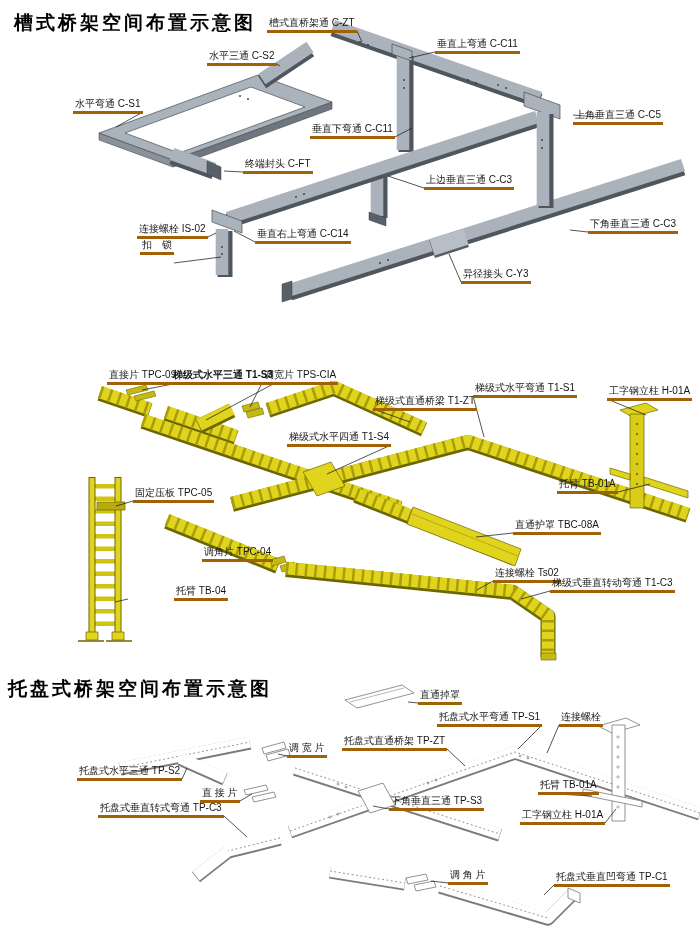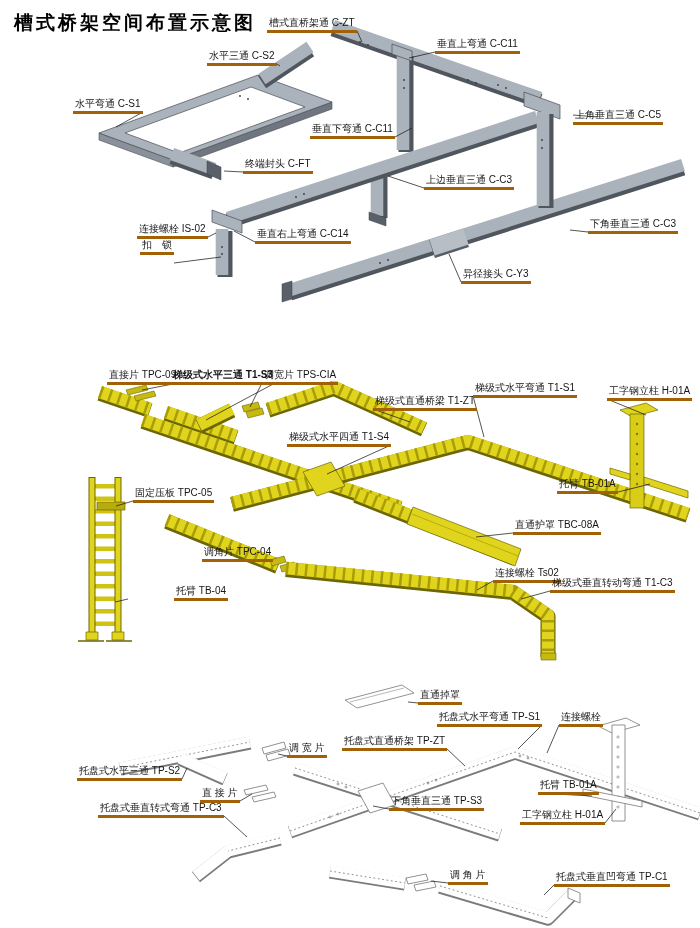--- a/index.html
+++ b/index.html
@@ -244,20 +244,21 @@
           <circle cx="436" cy="780" r="1"></circle>
       <circle cx="338" cy="784" r="1"></circle>
           <circle cx="346" cy="787" r="1"></circle>
       <circle cx="520" cy="756" r="1"></circle>
           <circle cx="528" cy="758" r="1"></circle>
     </g>
   </g>
 </svg>
 
 <div class="title" id="t0">槽式桥架空间布置示意图</div>
+<div class="title" id="t2">托盘式桥架空间布置示意图</div>
 
 <svg id="leaders" width="700" height="928" viewBox="0 0 700 928">
       <line x1="357" y1="31" x2="362" y2="42" stroke="#1c1c1c" stroke-width="0.75"></line>
       <line x1="435" y1="52" x2="409" y2="58" stroke="#1c1c1c" stroke-width="0.75"></line>
       <line x1="277" y1="64" x2="280" y2="66" stroke="#1c1c1c" stroke-width="0.75"></line>
       <line x1="143" y1="112" x2="116" y2="127" stroke="#1c1c1c" stroke-width="0.75"></line>
       <line x1="573" y1="115" x2="598" y2="117" stroke="#1c1c1c" stroke-width="0.75"></line>
       <line x1="395" y1="137" x2="412" y2="128" stroke="#1c1c1c" stroke-width="0.75"></line>
       <line x1="243" y1="172" x2="224" y2="171" stroke="#1c1c1c" stroke-width="0.75"></line>
       <line x1="424" y1="188" x2="388" y2="176" stroke="#1c1c1c" stroke-width="0.75"></line>

